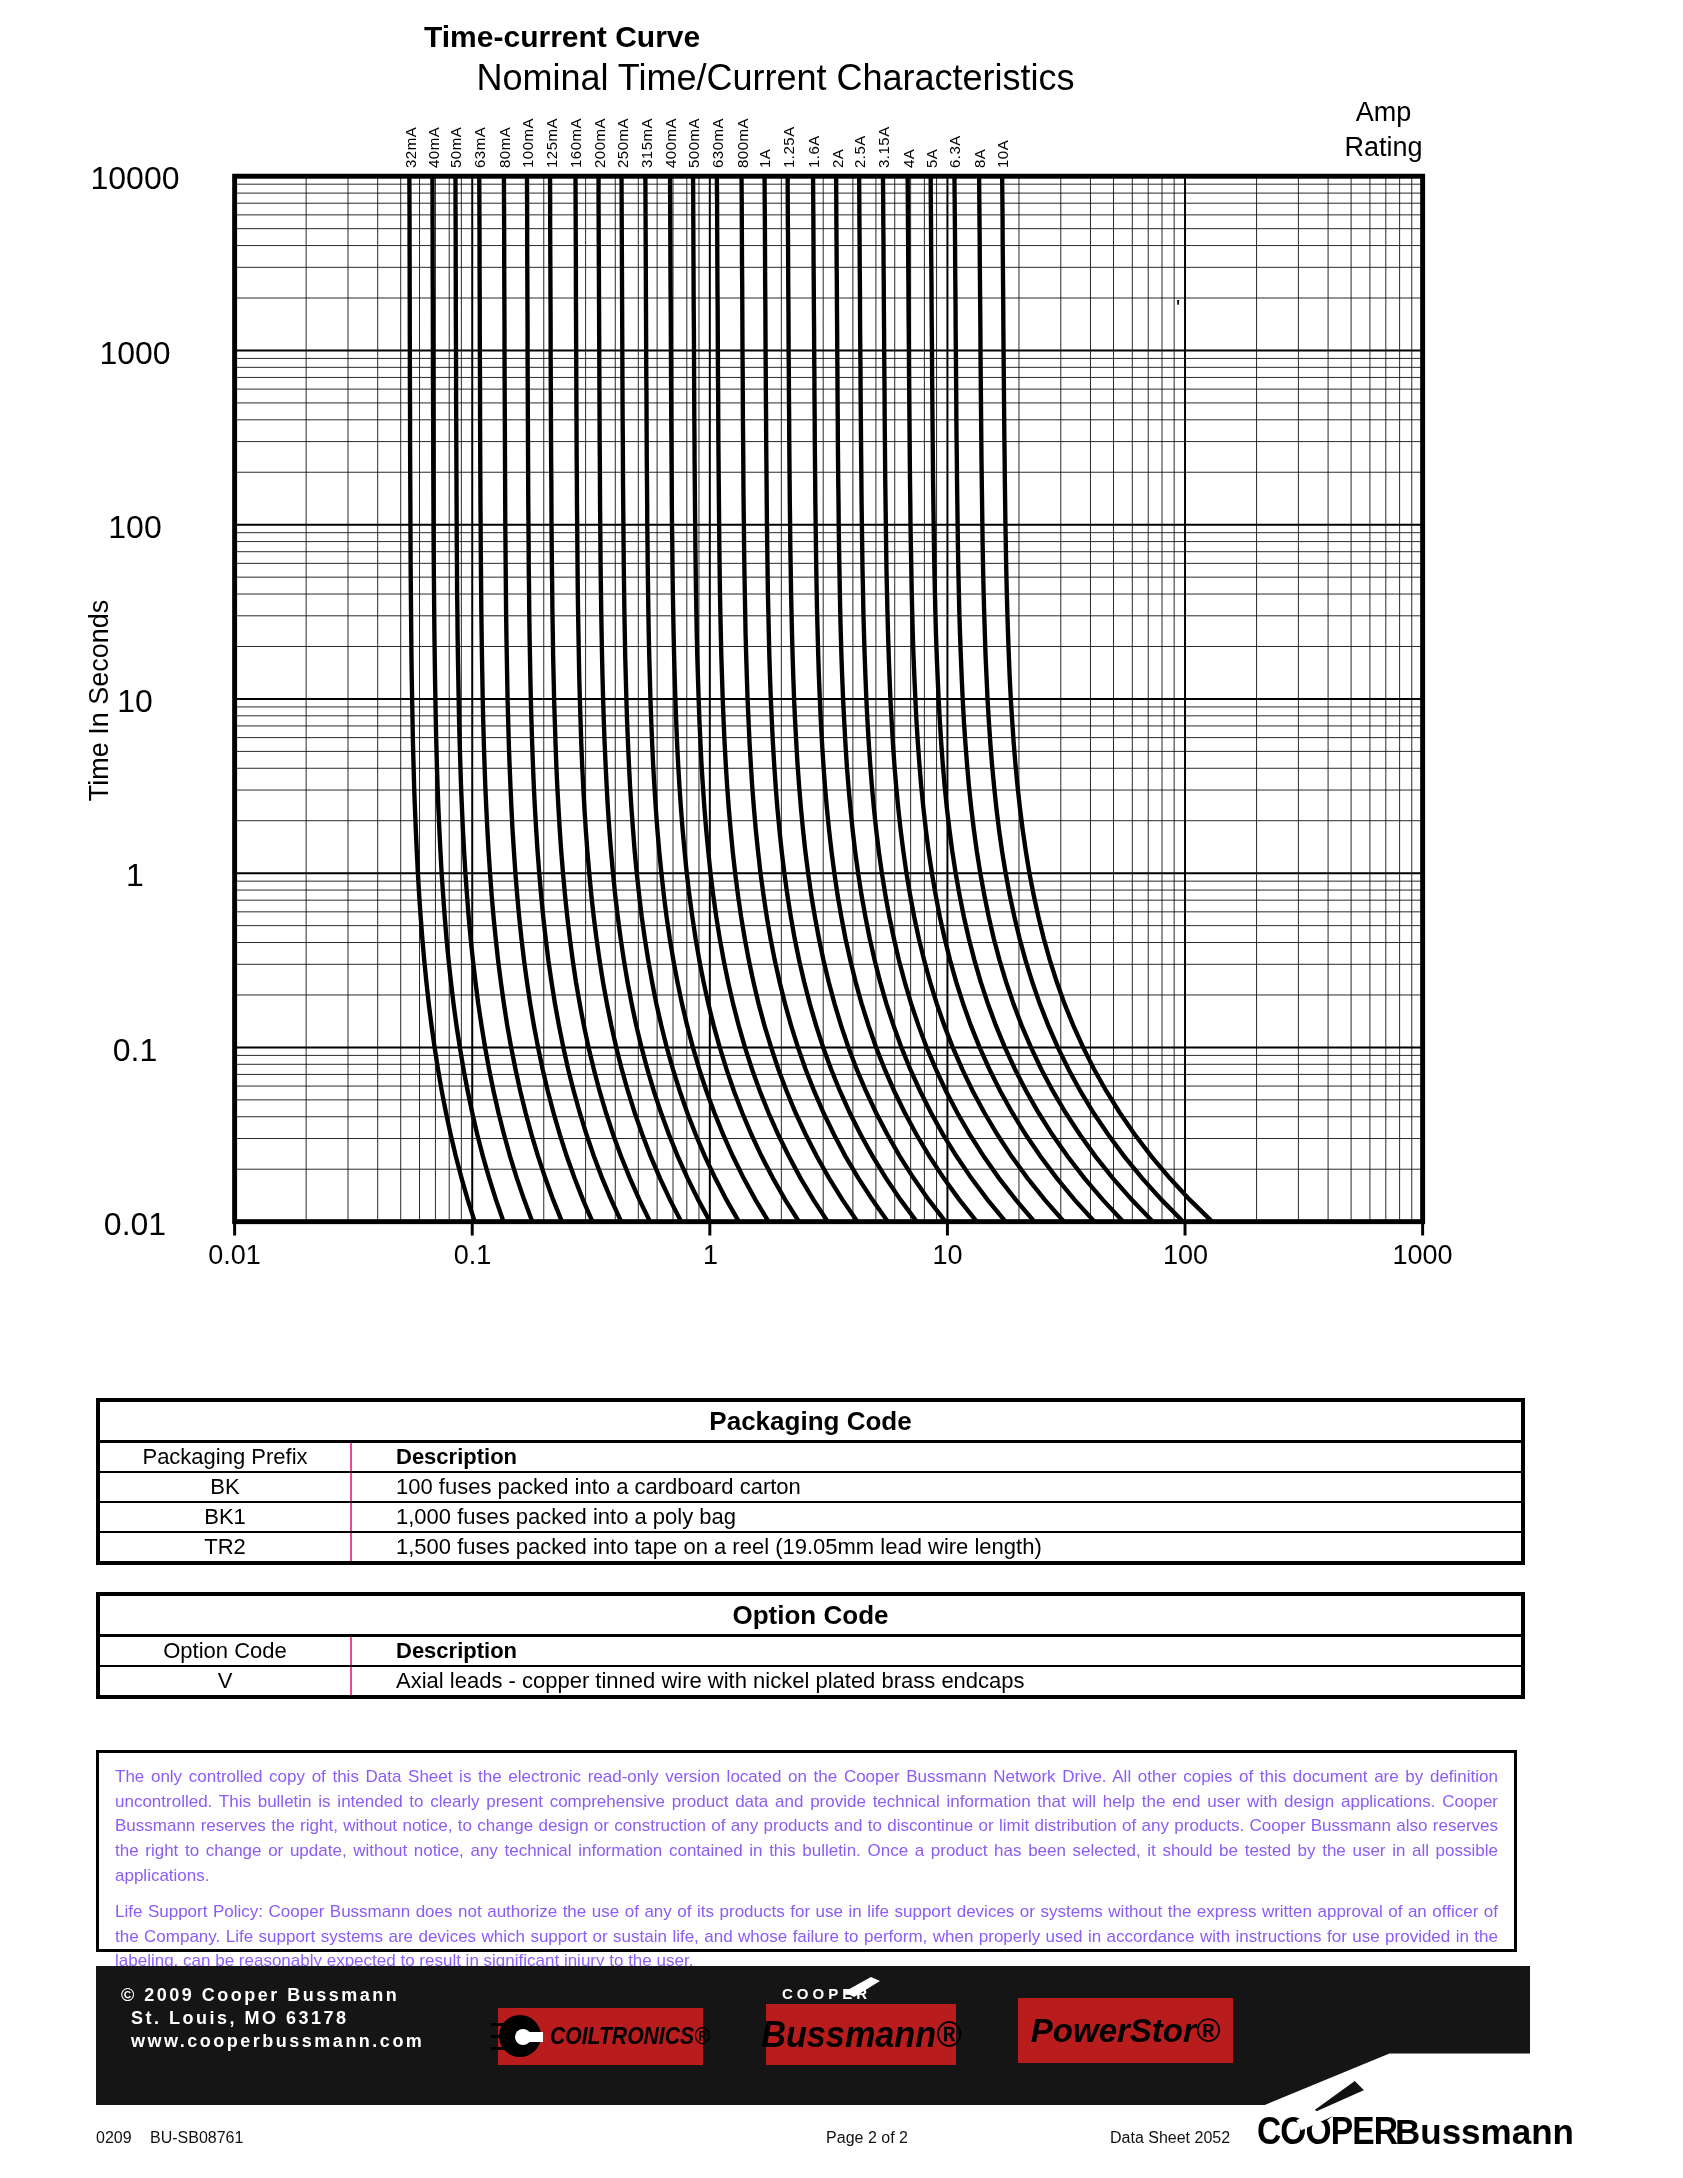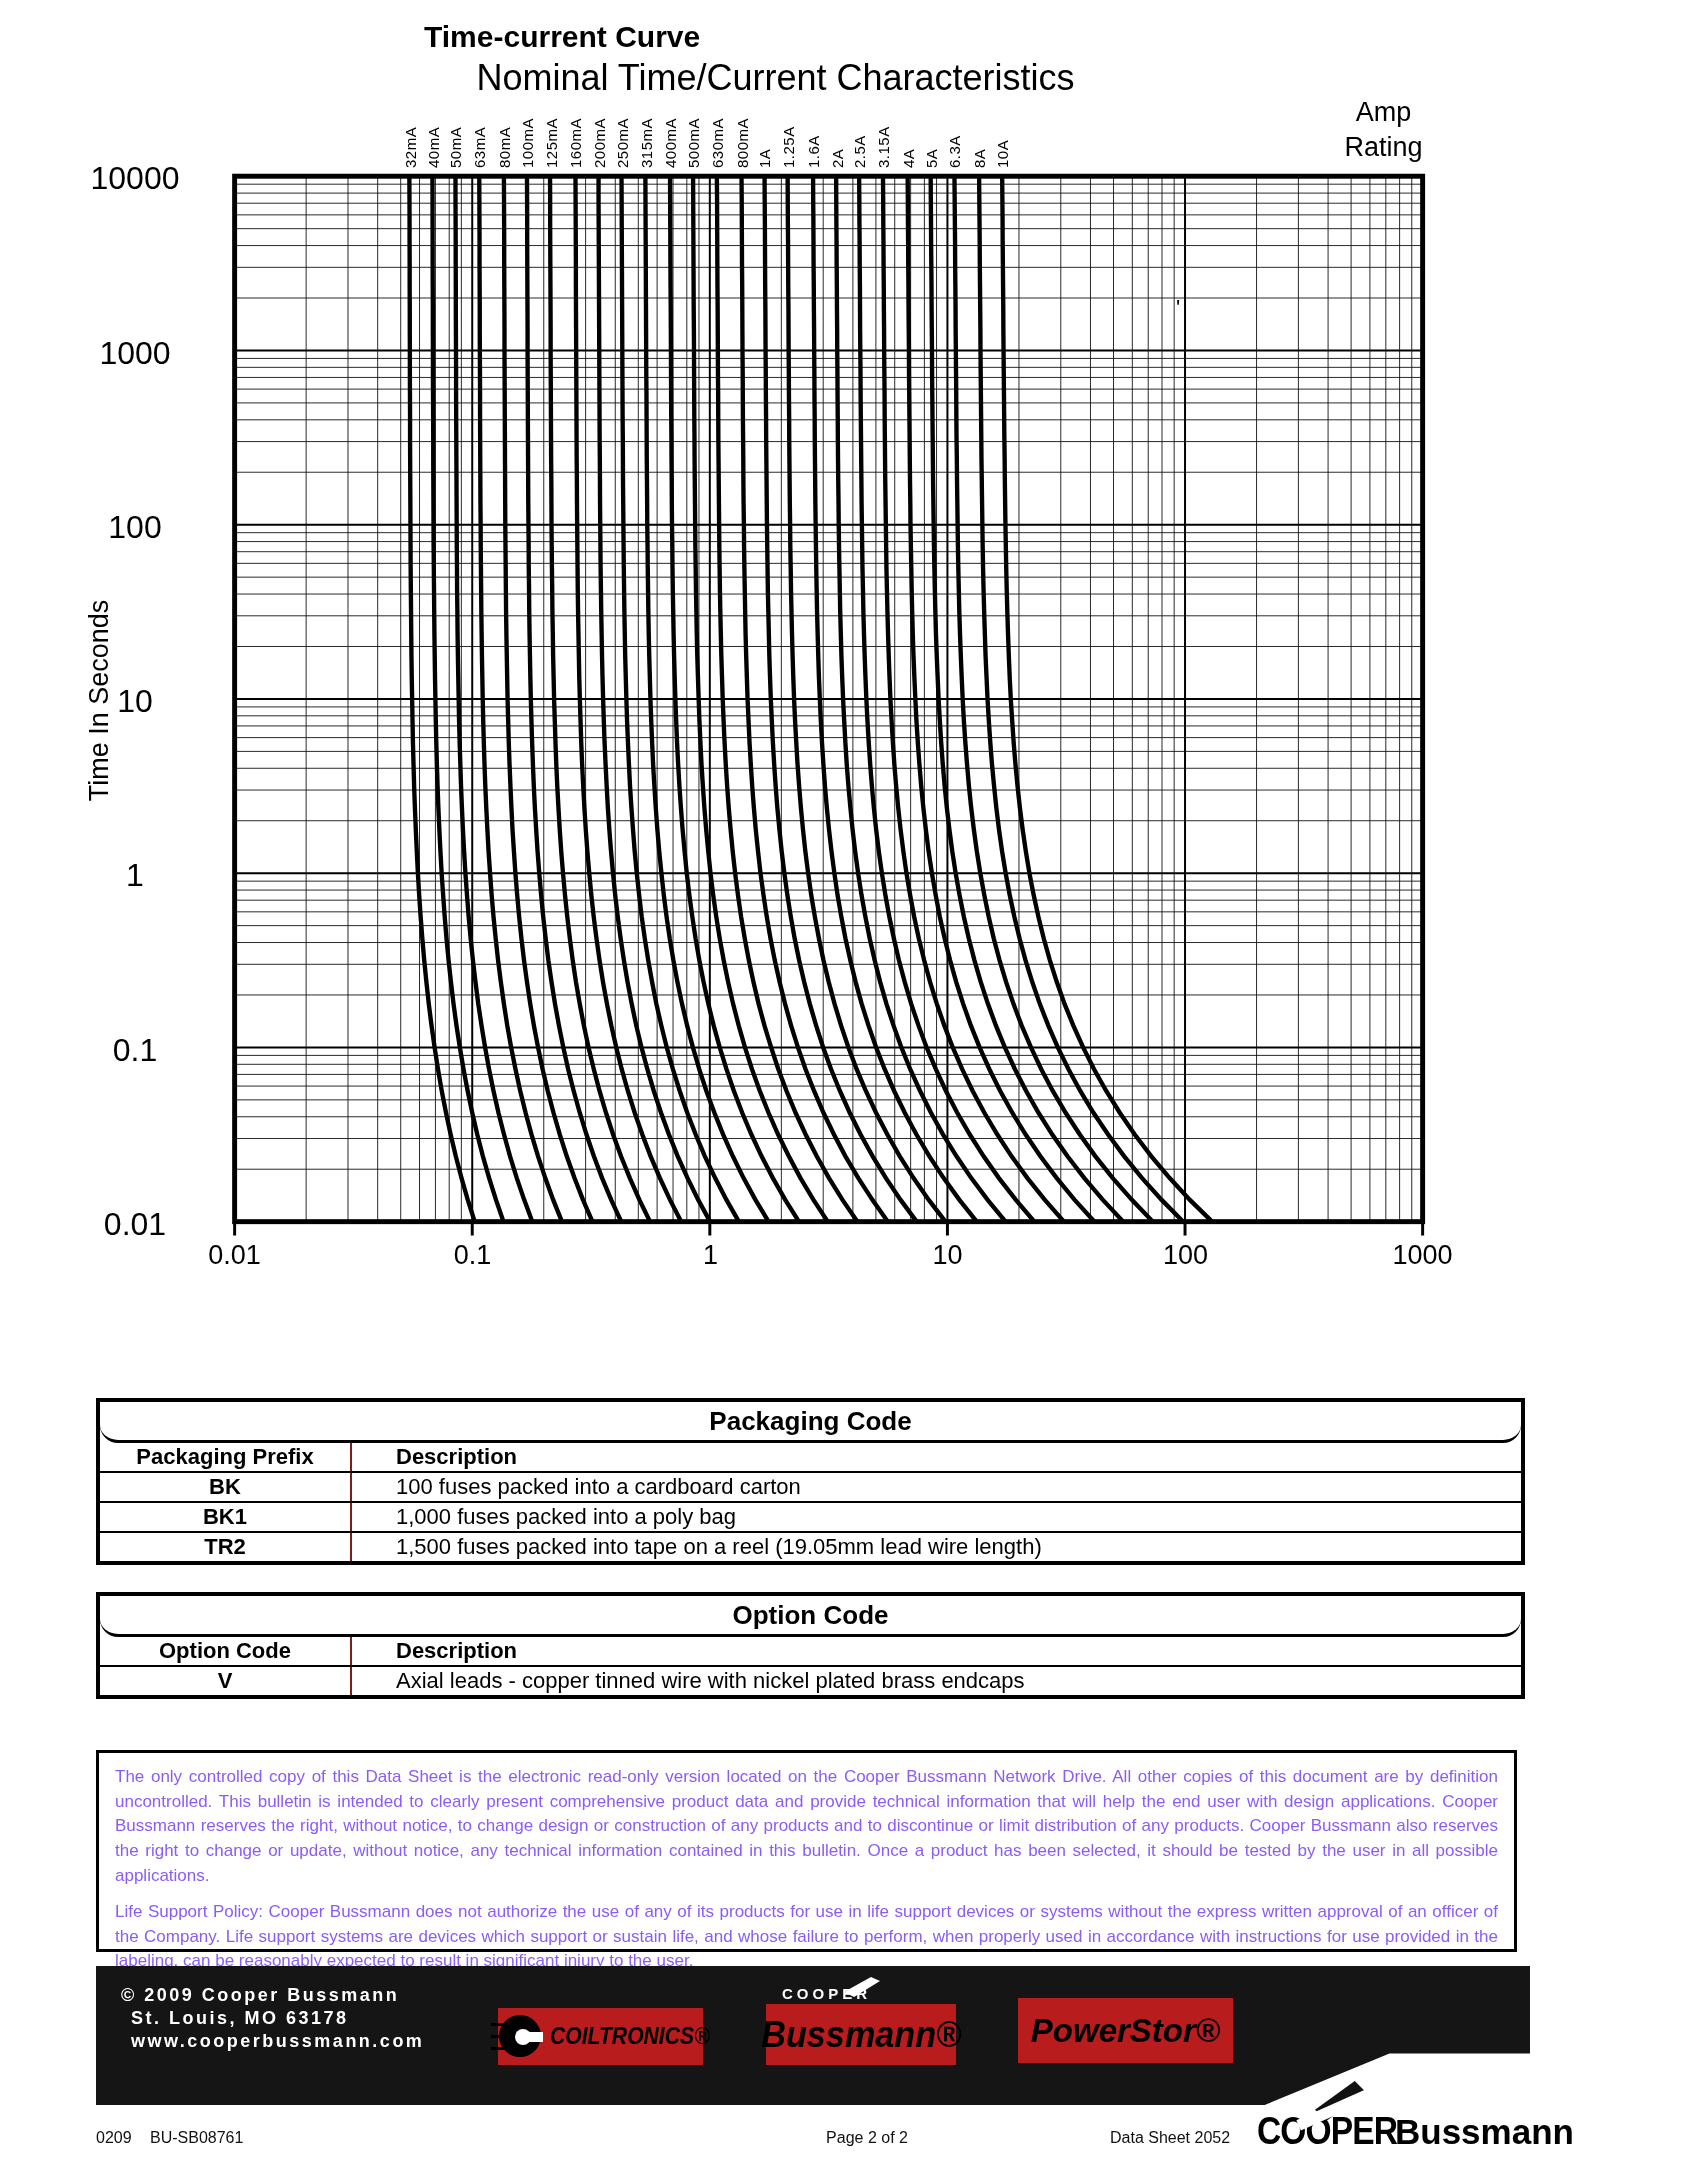--- a/index.html
+++ b/index.html
@@ -13,25 +13,25 @@
   .xtick{width:139px;text-align:center;top:1240px;font-size:27px;}
   .ylab{left:-59px;top:685px;width:317px;text-align:center;font-size:27px;
         transform:rotate(-90deg);}
   .xlab{left:532px;top:1303px;width:594px;text-align:center;font-size:27px;}
   .rating-label{position:absolute;font-size:15px;white-space:nowrap;
         transform:rotate(-90deg);transform-origin:0 0;letter-spacing:0.5px;}
   .artifact{top:295px;left:1176px;font-size:22px;}
   
   .tbl{position:absolute;left:96px;width:1421px;border:4px solid #000;background:#fff;}
   .tbl-title{height:38px;border-bottom:3px solid #000;font-size:26px;font-weight:bold;
-        display:flex;align-items:center;justify-content:center;border-radius:18px;}
+        display:flex;align-items:center;justify-content:center;}
   .tbl-row{display:flex;height:28px;border-top:2px solid #000;align-items:stretch;font-size:22px;}
   .tbl-row.first{border-top:none;}
-  .tbl-c1{width:250px;border-right:2px solid #7f1d1d;display:flex;align-items:center;
-        justify-content:center;font-weight:bold;}
+  .tbl-c1{width:250px;border-right:2px solid #ec4899;display:flex;align-items:center;
+        justify-content:center;font-weight:normal;}
   .tbl-c2{flex:1;display:flex;align-items:center;padding-left:44px;}
   .tbl-c2.hdr{font-weight:bold;}
   
   .disclaimer{left:96px;top:1750px;width:1421px;height:202px;border:3px solid #000;
         box-sizing:border-box;padding:12px 16px 0 16px;}
   .disclaimer p{margin:0 0 12px 0;font-size:17px;line-height:1.45;color:#8b5cf6;text-align:justify;}
   
   .footer-bar{left:96px;top:1966px;width:1434px;height:139px;background:#151515;
         clip-path:polygon(0 0,100% 0,100% 62.9%,90.2% 62.9%,81.5% 100%,0 100%);}
   .copy{left:121px;top:1984px;color:#fff;font-size:18px;font-weight:bold;

